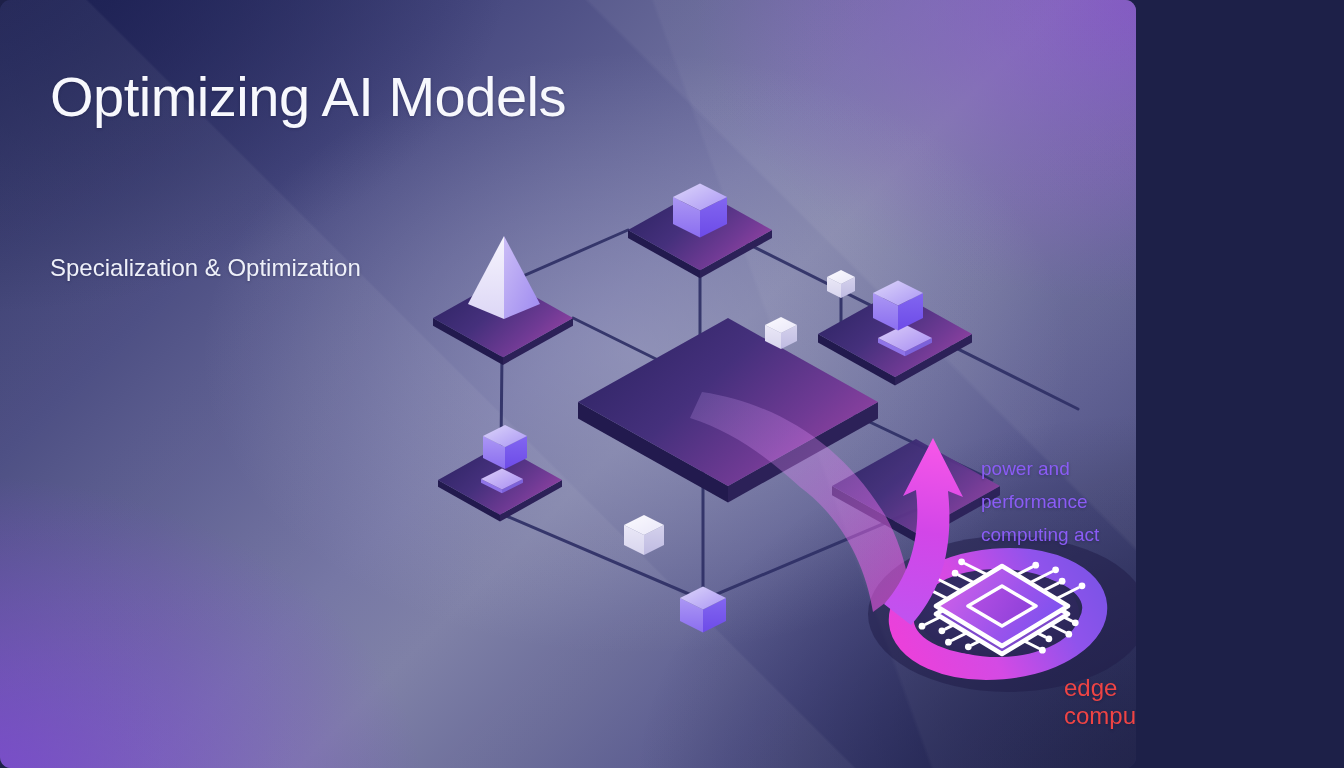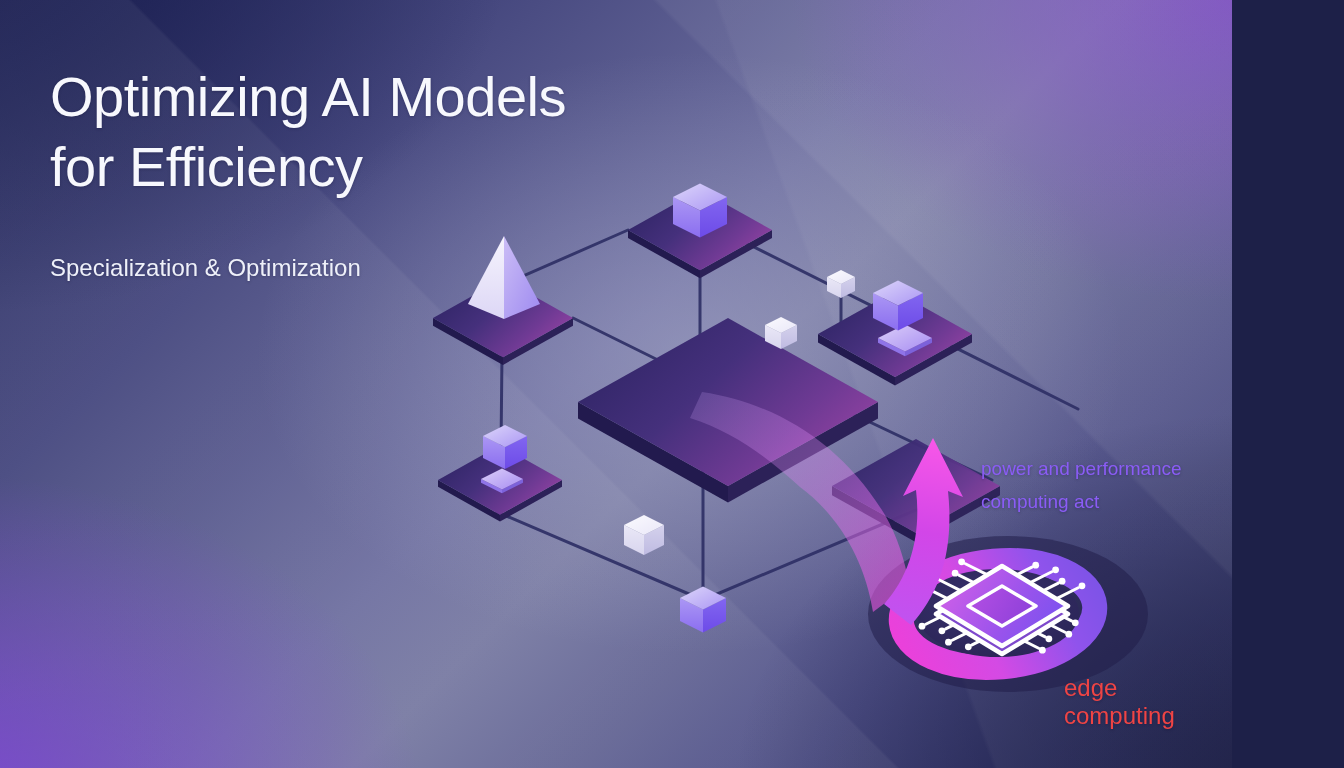--- a/index.html
+++ b/index.html
@@ -1,17 +1,17 @@
 <!DOCTYPE html>
 <html><head>
 <meta charset="utf-8">
 <style>
   html,body{margin:0;padding:0;background:#1d2048;}
-  .stage{position:relative;width:1232px;height:768px;overflow:hidden;
-         font-family:"Liberation Sans", sans-serif;}
+  .stage{position:relative;width:1136px;height:768px;overflow:hidden;
+         font-family:"Liberation Sans", sans-serif;border-radius:11px;}
   .bg{position:absolute;inset:0;
     background:
       linear-gradient(225deg, rgba(255,255,255,0) 55%, rgba(255,255,255,0.05) 55.2%),
       linear-gradient(45deg,  rgba(255,255,255,0) 71%, rgba(255,255,255,0.055) 71.3%),
       linear-gradient(250deg, rgba(255,255,255,0.04) 34%, rgba(255,255,255,0) 34.3%),
       radial-gradient(620px 430px at 56% 46%, rgba(176,178,210,0.45), rgba(176,178,210,0) 70%),
       radial-gradient(760px 520px at 100% 0%, rgba(122,64,198,0.78), rgba(122,64,198,0) 58%),
       radial-gradient(840px 580px at -4% 104%, rgba(120,58,214,0.85), rgba(120,58,214,0) 56%),
       radial-gradient(920px 640px at 103% 102%, rgba(23,25,64,0.92), rgba(23,25,64,0) 58%),
       radial-gradient(880px 580px at -3% -6%, rgba(25,29,80,0.95), rgba(25,29,80,0) 62%),
@@ -225,21 +225,20 @@
 
     <path fill="url(#gArrow)" d="M 933,438 L 963,497 L 948,491
              C 954,549 941,592 911,625
              L 884,604
              C 912,573 921,532 916,490
              L 903,496 Z"></path>
   </svg>
 
   <div class="label title">
     <div>Optimizing AI Models</div>
-    <div>for Efficiency</div>
   </div>
 
   <div class="label subtitle">
     <div>Specialization &amp; Optimization</div>
   </div>
 
   <div class="label annotation">
     <div>power and performance</div>
     <div>computing act</div>
   </div>

